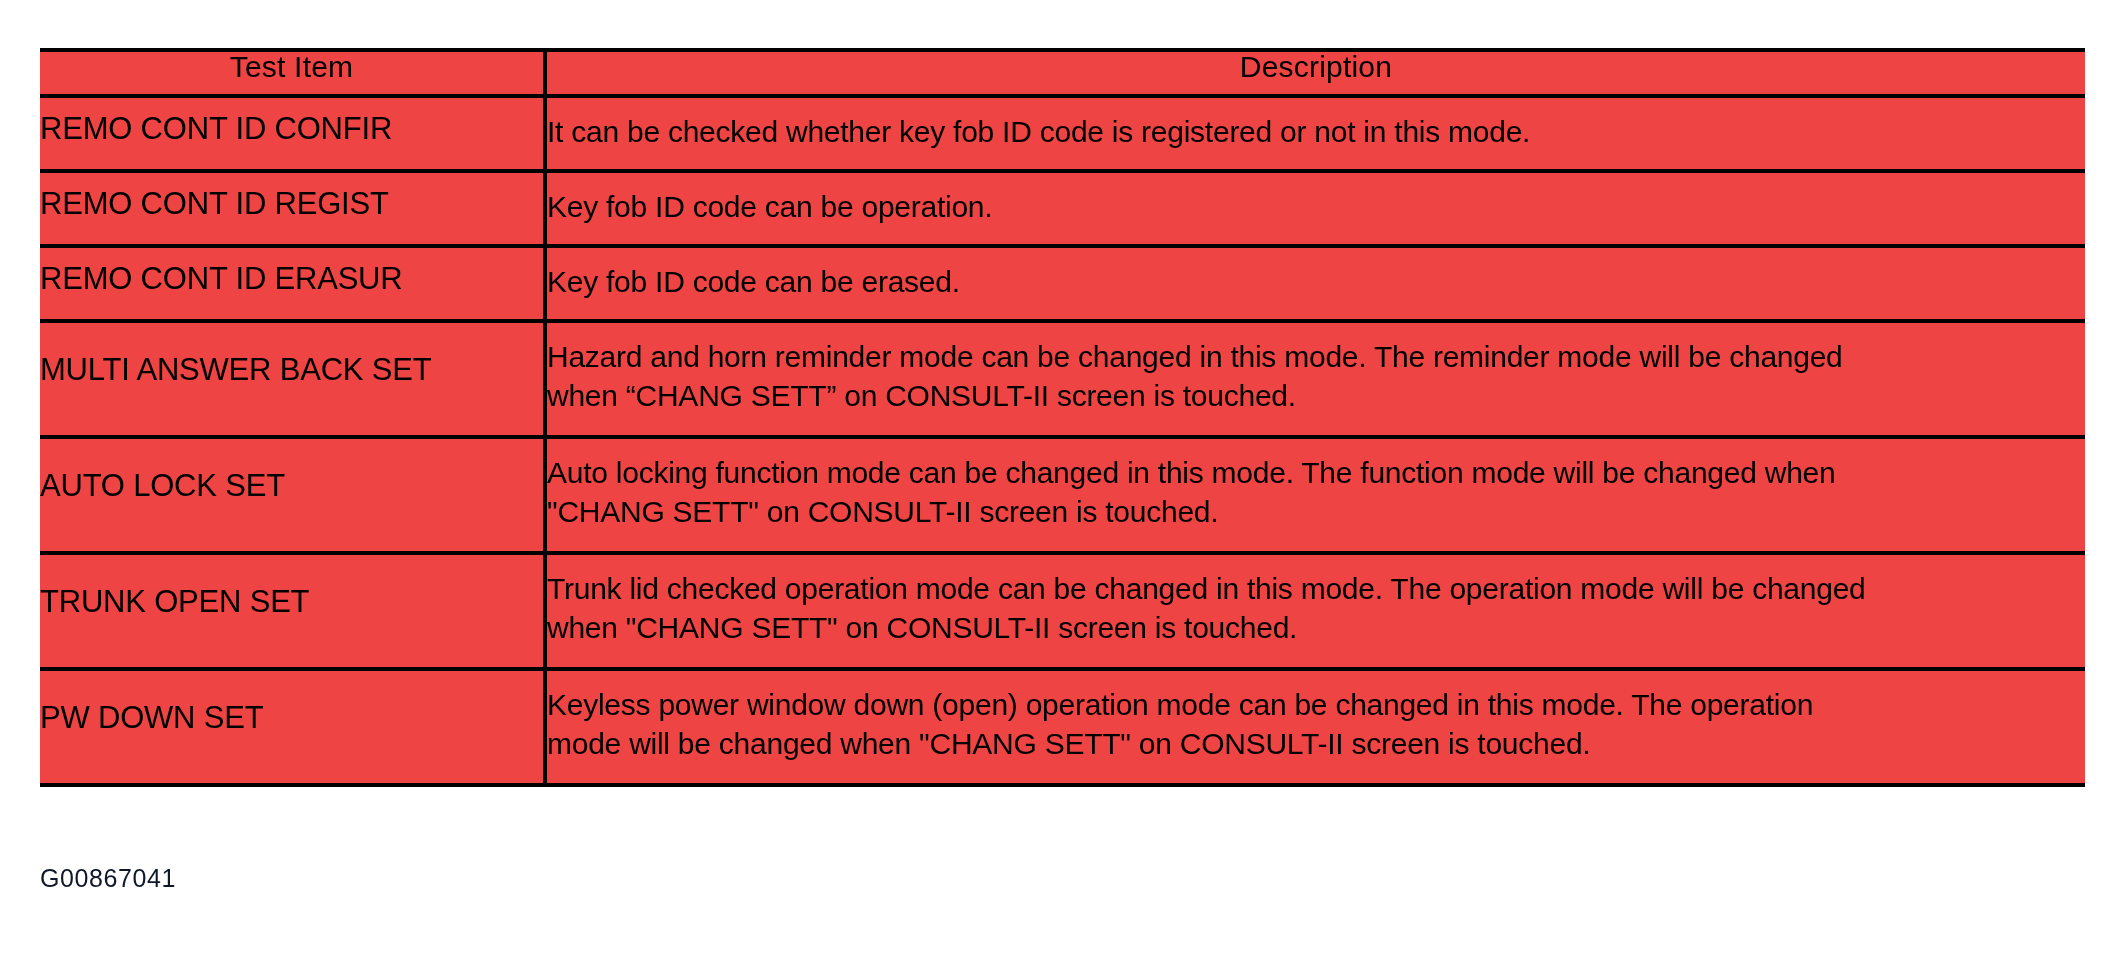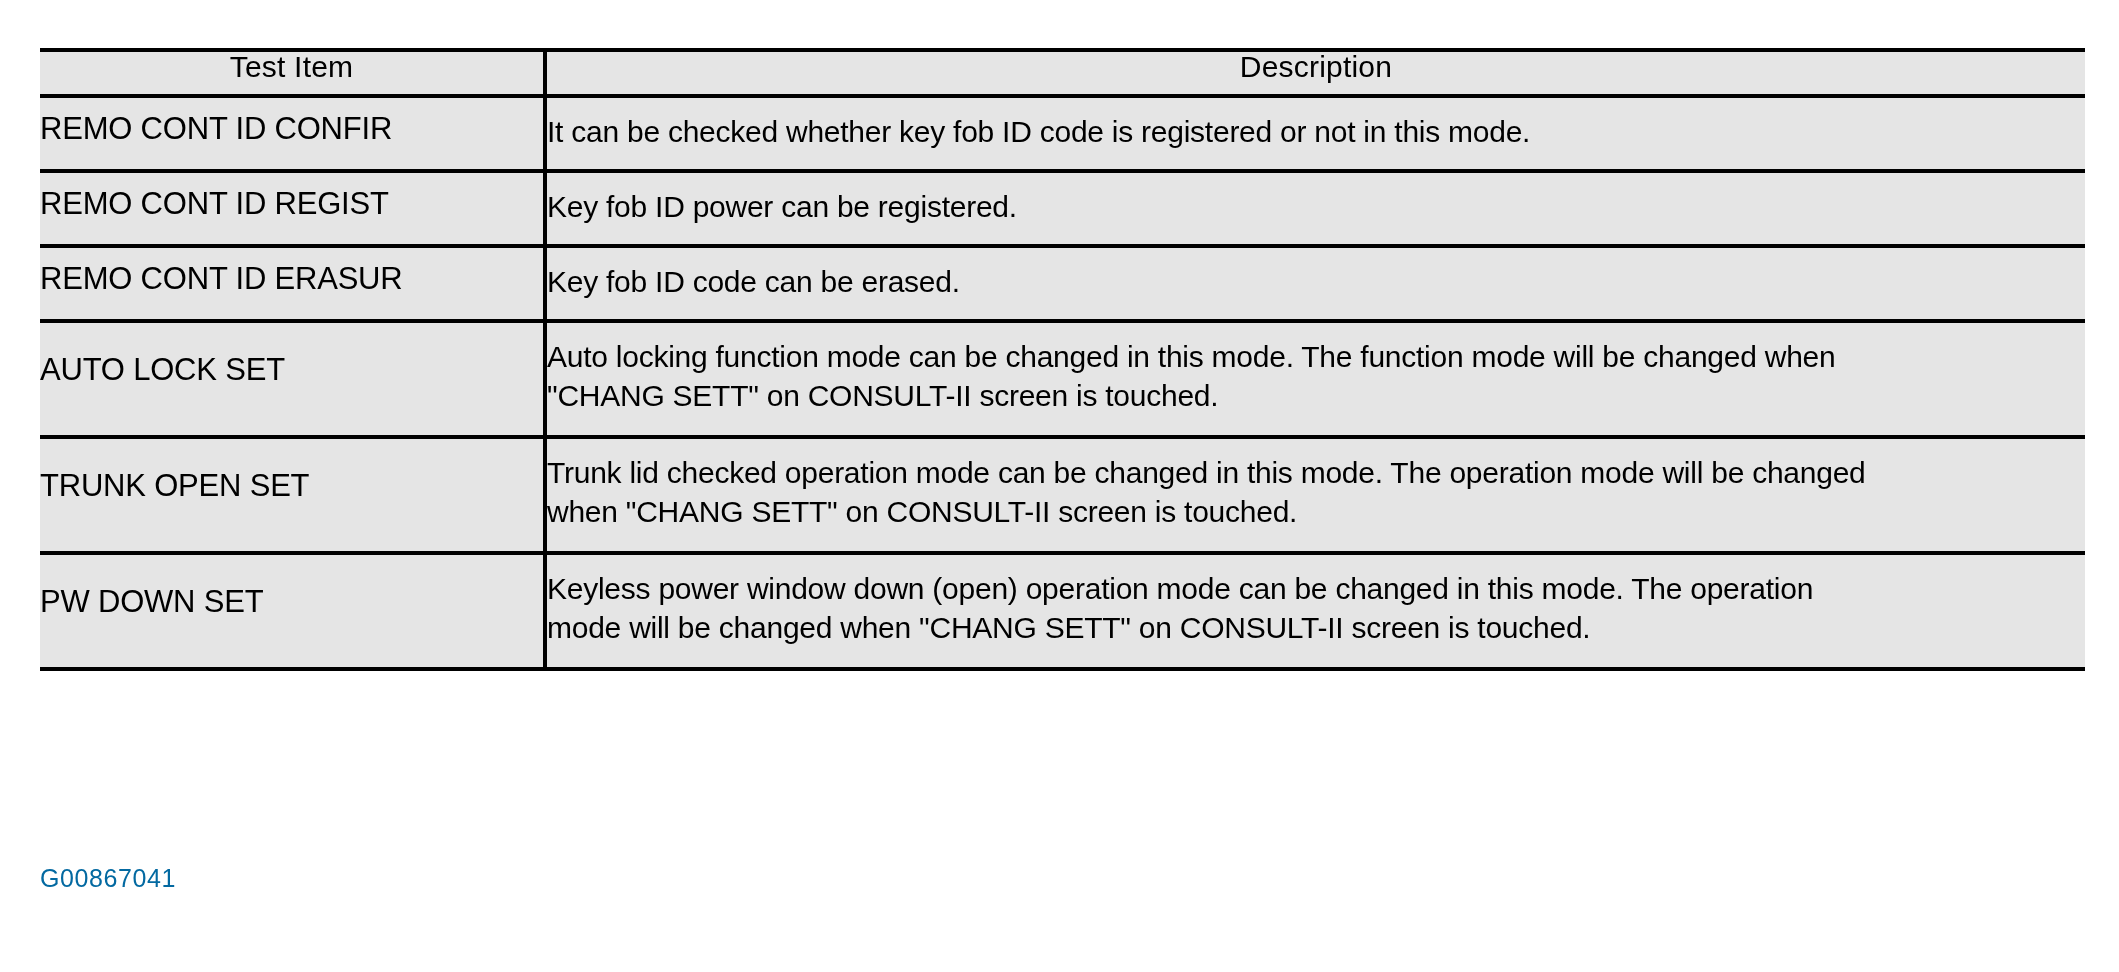--- a/index.html
+++ b/index.html
@@ -40,21 +40,21 @@
   }
 
   table.spec col.c-item  { width: 505px; }
   table.spec col.c-desc  { width: 1540px; }
 
   table.spec th,
   table.spec td {
     border-top: 4px solid #000;
     border-bottom: 4px solid #000;
     vertical-align: top;
-    background: #e5e5e5;
+    background: #ef4444;
     padding: 0;
   }
 
   
   table.spec th.item,
   table.spec td.item {
     border-right: 4px solid #000;
   }
 
   th.item, th.desc {
@@ -93,21 +93,21 @@
   tr.single td.desc { padding-top: 14px; padding-bottom: 18px; margin-left: 8px; }
 
   
   .caption {
     position: absolute;
     left: 40px;
     top: 866px;
     font-size: 25px;
     letter-spacing: 0.6px;
     line-height: 1.0;
-    color: #0369a1;
+    color: #0f172a;
   }
 </style>
 </head>
 <body>
 
 <div class="page">
 
   <div class="table-wrap">
     <table class="spec">
       <colgroup>
@@ -125,31 +125,38 @@
         <tr class="single">
           <td class="item">REMO CONT ID CONFIR</td>
           <td class="desc">
             <span class="line">It can be checked whether key fob ID code is registered or not in this mode.</span>
           </td>
         </tr>
 
         <tr class="single">
           <td class="item">REMO CONT ID REGIST</td>
           <td class="desc">
-            <span class="line">Key fob ID power can be registered.</span>
+            <span class="line">Key fob ID code can be operation.</span>
           </td>
         </tr>
 
         <tr class="single">
           <td class="item">REMO CONT ID ERASUR</td>
           <td class="desc">
             <span class="line">Key fob ID code can be erased.</span>
           </td>
         </tr>
 
+        <tr class="tall">
+          <td class="item">MULTI ANSWER BACK SET</td>
+          <td class="desc">
+            <span class="line">Hazard and horn reminder mode can be changed in this mode. The reminder mode will be changed</span>
+            <span class="line">when “CHANG SETT” on CONSULT-II screen is touched.</span>
+          </td>
+        </tr>
 
         <tr class="tall">
           <td class="item">AUTO LOCK SET</td>
           <td class="desc">
             <span class="line">Auto locking function mode can be changed in this mode. The function mode will be changed when</span>
             <span class="line">"CHANG SETT" on CONSULT-II screen is touched.</span>
           </td>
         </tr>
 
 

